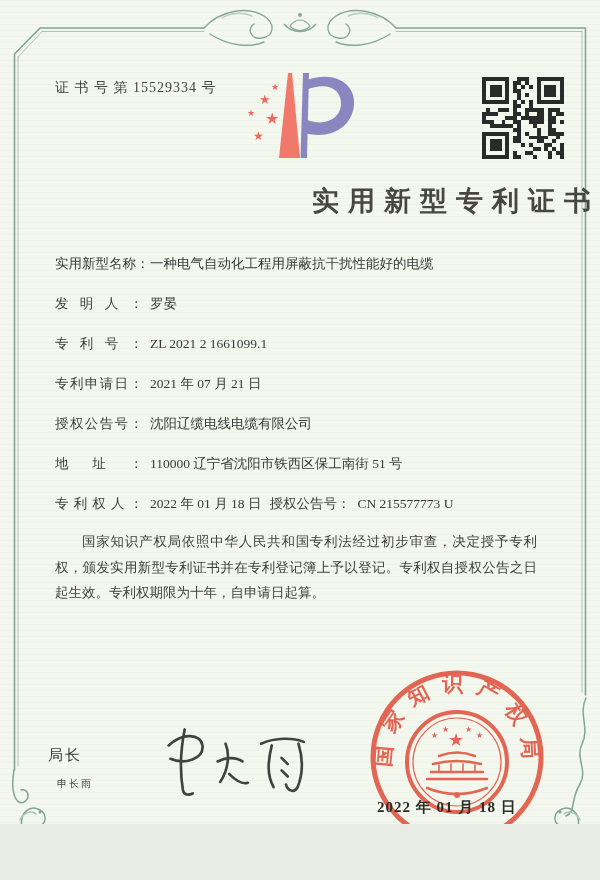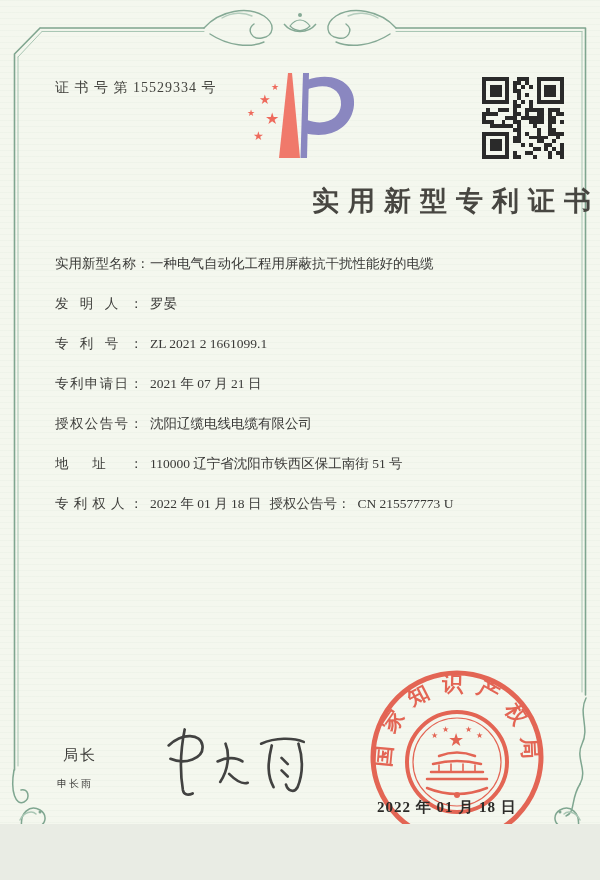--- a/index.html
+++ b/index.html
@@ -18,21 +18,21 @@
          letter-spacing:9px;color:#474641;z-index:2;}
   #rows{left:55px;top:257px;width:500px;z-index:2;}
   .row{font-size:13.5px;line-height:14px;margin-bottom:26px;white-space:nowrap;}
   .row-label{display:inline-block;width:88px;text-align:justify;text-align-last:justify;
              vertical-align:top;color:#3e3e3b;}
   .row-value{margin-left:7px;color:#393937;}
   .row-label2{margin-left:8px;color:#3e3e3b;}
   #paragraphs{left:55px;top:529px;width:482px;z-index:2;font-size:13.5px;line-height:25.5px;
               text-align:justify;color:#403f3c;}
   #paragraphs p{margin:0;text-indent:2em;}
-  #director-title{left:63px;top:746px;font-size:15px;letter-spacing:2px;z-index:2;color:#3b3b38;}
+  #director-title{left:48px;top:746px;font-size:15px;letter-spacing:2px;z-index:2;color:#3b3b38;}
   #director-name{left:57px;top:777px;font-size:10px;letter-spacing:2px;z-index:2;color:#3b3b38;}
   #signature{left:158px;top:716px;z-index:4;}
   #seal{left:362px;top:662px;z-index:3;opacity:0.92;}
   #seal-date{left:377px;top:798px;font-size:15px;font-weight:600;letter-spacing:1px;
              color:#2c2b28;z-index:5;}
   #footer{left:0;right:0;top:840px;text-align:center;font-size:17px;color:#4a4a45;z-index:2;}
 </style>
 </head>
 <body>
 
@@ -344,20 +344,21 @@
     </div>
     <div class="row">
       <span class="row-label">地址：</span><span class="row-value">110000 辽宁省沈阳市铁西区保工南街 51 号</span>
     </div>
     <div class="row">
       <span class="row-label">专利权人：</span><span class="row-value">2022 年 01 月 18 日</span><span class="row-label2">授权公告号：</span><span class="row-value">CN 215577773 U</span>
     </div>
   </div>
 
   <div id="paragraphs" class="abs">
+    <p>国家知识产权局依照中华人民共和国专利法经过初步审查，决定授予专利权，颁发实用新型专利证书并在专利登记簿上予以登记。专利权自授权公告之日起生效。专利权期限为十年，自申请日起算。</p>
   </div>
 
   <div id="director-title" class="abs">局长</div>
   <div id="director-name" class="abs">申长雨</div>
 
   <svg id="signature" class="abs" width="160" height="90" viewBox="0 0 180 95" fill="none" stroke="#2a2a2a" stroke-width="3" stroke-linecap="round" opacity="0.88">
     <path d="M 30,12 C 26,32 24,56 28,80 C 29,85 33,87 39,84"></path>
     <path d="M 12,30 C 28,15 48,17 50,30 C 52,45 30,52 14,45"></path>
     <path d="M 76,28 C 81,40 79,58 70,71"></path>
     <path d="M 67,48 C 77,43 88,43 95,48"></path>

